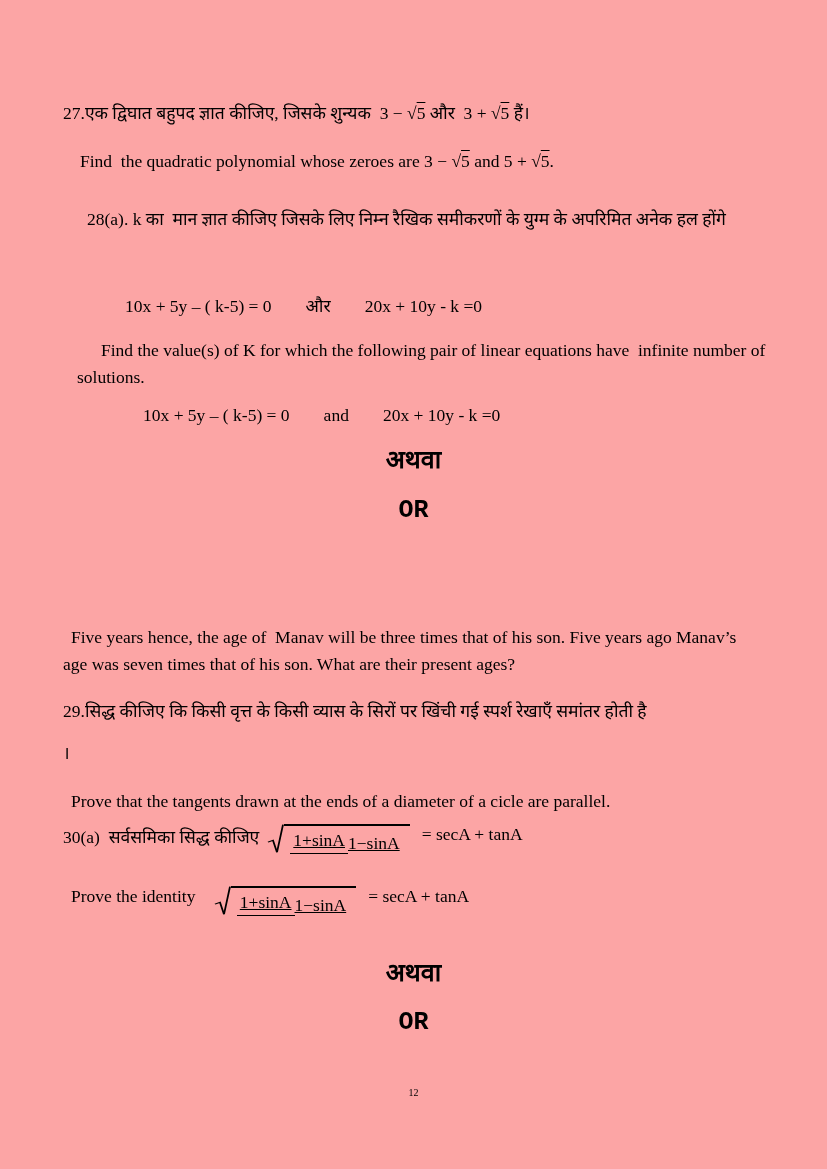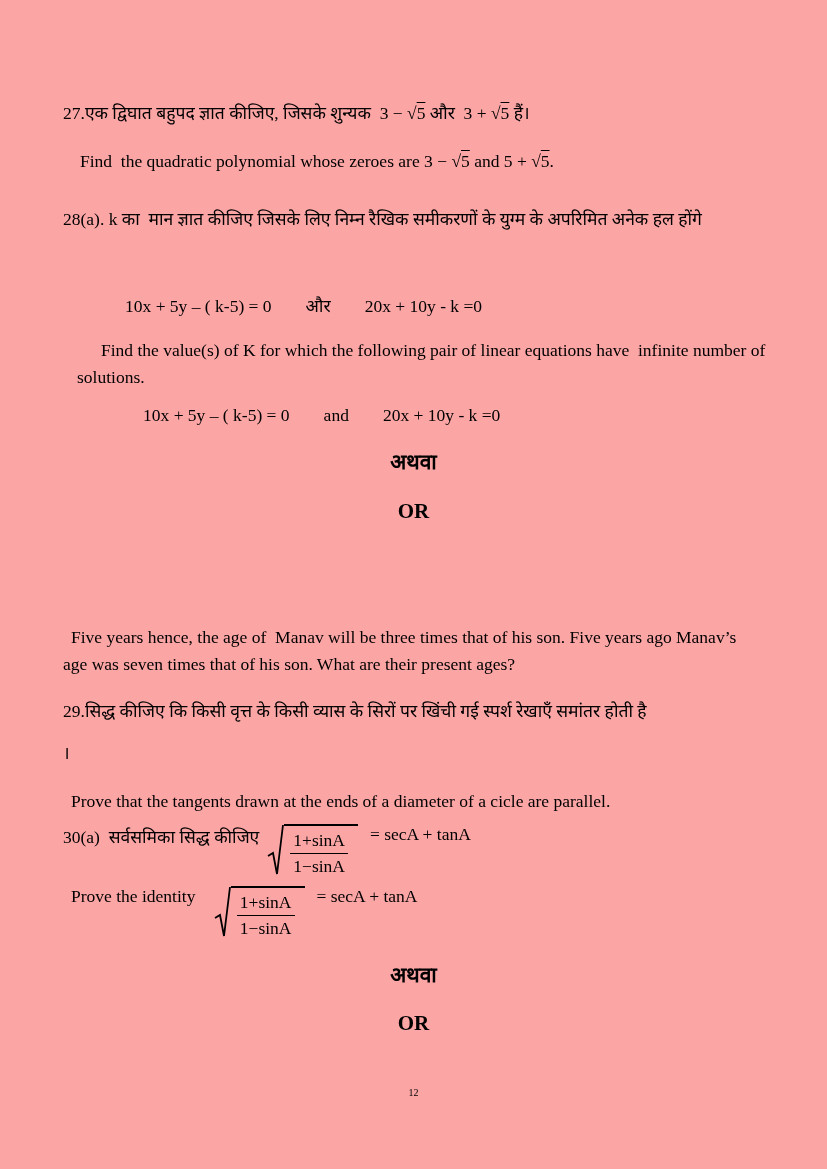--- a/index.html
+++ b/index.html
@@ -18,29 +18,29 @@
     overflow: hidden;
   }
   .blk {
     position: absolute;
     left: 63px;
     width: 701px;
     margin: 0;
     white-space: pre-wrap;
     line-height: 30px;
   }
-  .hindi-para   { line-height: 43px; }
+  .hindi-para   { line-height: 43px; margin-left: 24px; }
   .eng-para     { line-height: 27px; }
   .indent-lg    { text-indent: 24px; margin-left: 14px; }
   .indent-sm    { text-indent: 8px; }
   .eq-line      { padding-left: 62px; box-sizing: border-box; }
   .eq-line-2    { padding-left: 80px; box-sizing: border-box; }
   .eq-connector { display: inline-block; margin: 0 34px; }
   .center       { text-align: center; }
-  .bold         { font-weight: bold; font-size: 21px; }
+  .bold         { font-weight: bold; font-size: 25px; font-family: Liberation Mono, monospace; }
   .pagenum      { font-size: 10px; }
 
   
   .isqrt   { white-space: nowrap; }
   .isqrt .ov { text-decoration: overline; }
 
   
   .formula-row {
     position: absolute;
     left: 63px;
@@ -59,24 +59,24 @@
     left: 0; top: 0;
     width: 17px;
     height: 100%;
   }
   .radcontent {
     border-top: 2px solid #000;
     padding: 4px 10px 0 6px;
   }
   .frac {
     display: inline-flex;
-    flex-direction: column;
     align-items: center;
     line-height: 21px;
     text-align: center;
+    text-decoration: underline;
   }
   .frac .num { border-bottom: 1.8px solid #000; padding: 0 3px 2px; }
   .frac .den { padding-top: 2px; }
   .rhs { margin-left: 12px; }
   .formula-label { white-space: pre-wrap; }
 </style>
 </head>
 <body>
 
 <div class="page">

